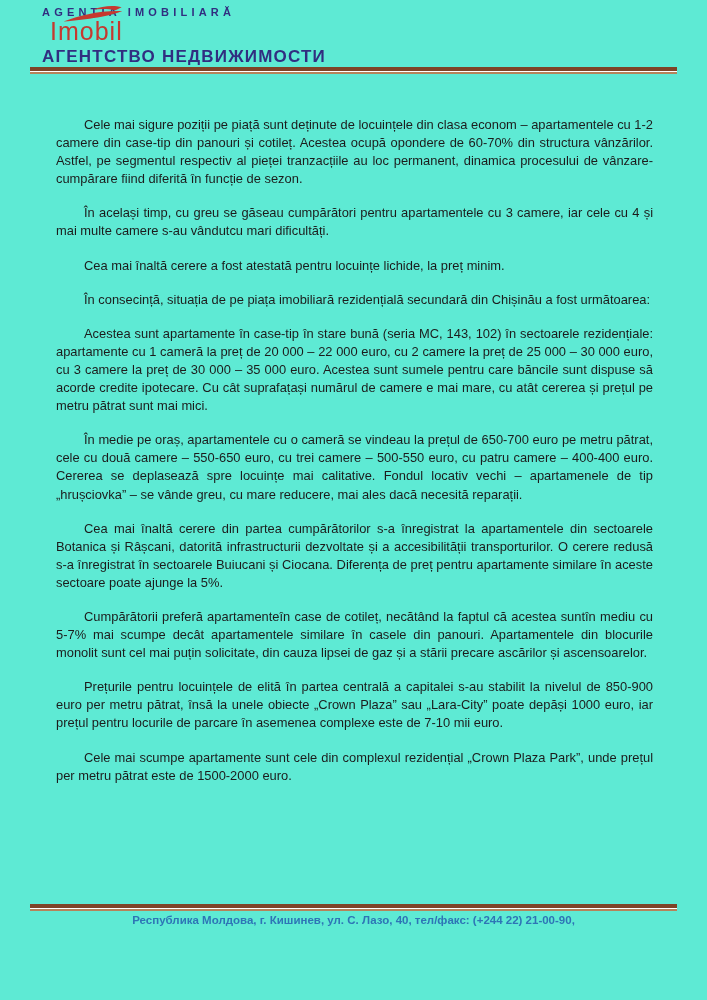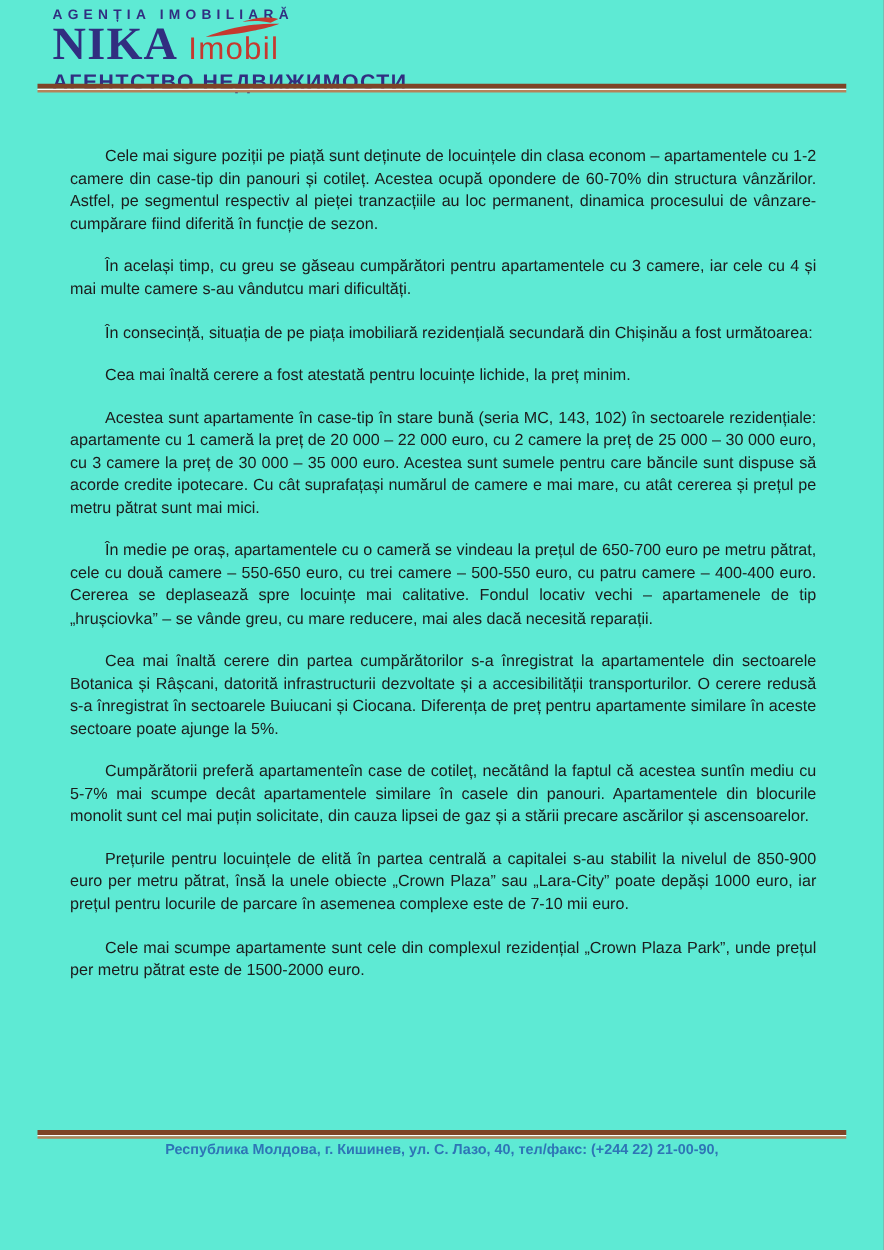--- a/index.html
+++ b/index.html
@@ -112,43 +112,42 @@
   }
 </style>
 </head>
 <body>
 
 <div class="page" style="--navy: #312e80; --red: #c6392f; --rule-dark: #7e4427; --rule-light: #b5835a; --footer-blue: #2e75b6;">
 
   <div class="logo-block">
     <div class="tagline-top">AGENȚIA IMOBILIARĂ</div>
     <div class="brand-row">
-      <span class="brand-name">NIKA</span>
       <span class="imobil-wrap">
         <svg class="swoosh" viewBox="0 0 80 24" preserveAspectRatio="none">
           <path d="M2,22 C22,14 48,7 78,8 C64,14 32,20 2,22 Z" fill="#c6392f"></path>
           <path d="M40,6 C52,1.5 66,0 77,3 L69,7 C59,4.5 49,5 40,6 Z" fill="#c6392f"></path>
         </svg>
         <span class="brand-suffix">Imobil</span>
       </span>
     </div>
     <div class="tagline-bottom">АГЕНТСТВО НЕДВИЖИМОСТИ</div>
   </div>
 
   <div class="rule rule-header">
     <div class="thick"></div>
     <div class="gap"></div>
     <div class="thin"></div>
   </div>
 
   <div class="doc-body" id="doc-body">
       <p>Cele mai sigure poziții pe piață sunt deținute de locuințele din clasa econom – apartamentele cu 1-2 camere din case-tip din panouri și cotileț. Acestea ocupă opondere de 60-70% din structura vânzărilor. Astfel, pe segmentul respectiv al pieței tranzacțiile au loc permanent, dinamica procesului de vânzare-cumpărare fiind diferită în funcție de sezon.</p>
       <p>În același timp, cu greu se găseau cumpărători pentru apartamentele cu 3 camere, iar cele cu 4 și mai multe camere s-au vândutcu mari dificultăți.</p>
+      <p>Cea mai înaltă cerere a fost atestată pentru locuințe lichide, la preț minim.</p>
       <p>În consecință, situația de pe piața imobiliară rezidențială secundară din Chișinău a fost următoarea:</p>
-      <p>Cea mai înaltă cerere a fost atestată pentru locuințe lichide, la preț minim.</p>
       <p>Acestea sunt apartamente în case-tip în stare bună (seria MC, 143, 102) în sectoarele rezidențiale: apartamente cu 1 cameră la preț de 20 000 – 22 000 euro, cu 2 camere la preț de 25 000 – 30 000 euro, cu 3 camere la preț de 30 000 – 35 000 euro. Acestea sunt sumele pentru care băncile sunt dispuse să acorde credite ipotecare. Cu cât suprafațași numărul de camere e mai mare, cu atât cererea și prețul pe metru pătrat sunt mai mici.</p>
       <p>În medie pe oraș, apartamentele cu o cameră se vindeau la prețul de 650-700 euro pe metru pătrat, cele cu două camere – 550-650 euro, cu trei camere – 500-550 euro, cu patru camere – 400-400 euro. Cererea se deplasează spre locuințe mai calitative. Fondul locativ vechi – apartamenele de tip „hrușciovka” – se vânde greu, cu mare reducere, mai ales dacă necesită reparații.</p>
       <p>Cea mai înaltă cerere din partea cumpărătorilor s-a înregistrat la apartamentele din sectoarele Botanica și Râșcani, datorită infrastructurii dezvoltate și a accesibilității transporturilor. O cerere redusă s-a înregistrat în sectoarele Buiucani și Ciocana. Diferența de preț pentru apartamente similare în aceste sectoare poate ajunge la 5%.</p>
       <p>Cumpărătorii preferă apartamenteîn case de cotileț, necătând la faptul că acestea suntîn mediu cu 5-7% mai scumpe decât apartamentele similare în casele din panouri. Apartamentele din blocurile monolit sunt cel mai puțin solicitate, din cauza lipsei de gaz și a stării precare ascărilor și ascensoarelor.</p>
       <p>Prețurile pentru locuințele de elită în partea centrală a capitalei s-au stabilit la nivelul de 850-900 euro per metru pătrat, însă la unele obiecte „Crown Plaza” sau „Lara-City” poate depăși 1000 euro, iar prețul pentru locurile de parcare în asemenea complexe este de 7-10 mii euro.</p>
       <p>Cele mai scumpe apartamente sunt cele din complexul rezidențial „Crown Plaza Park”, unde prețul per metru pătrat este de 1500-2000 euro.</p>
     </div>
 
   <div class="rule rule-footer">
     <div class="thick"></div>

